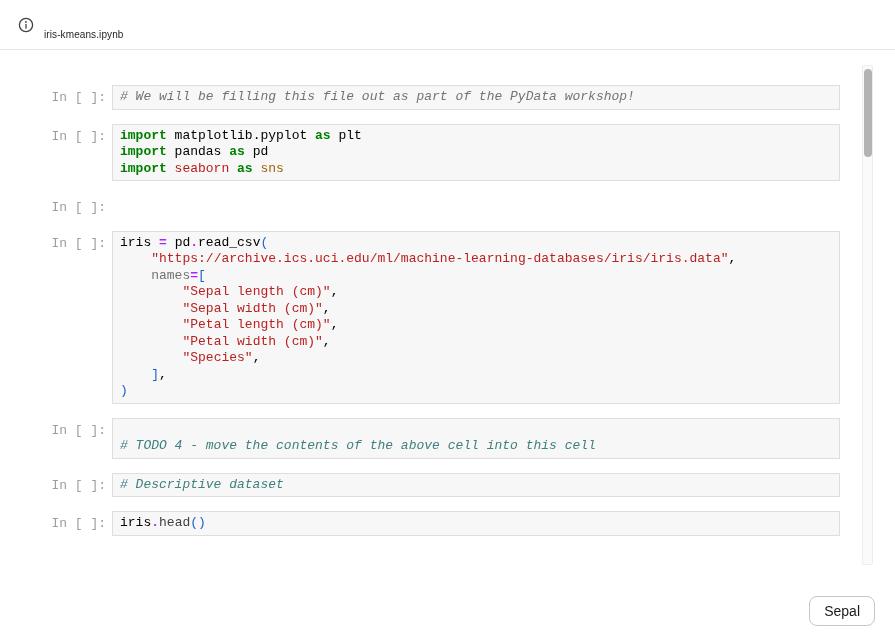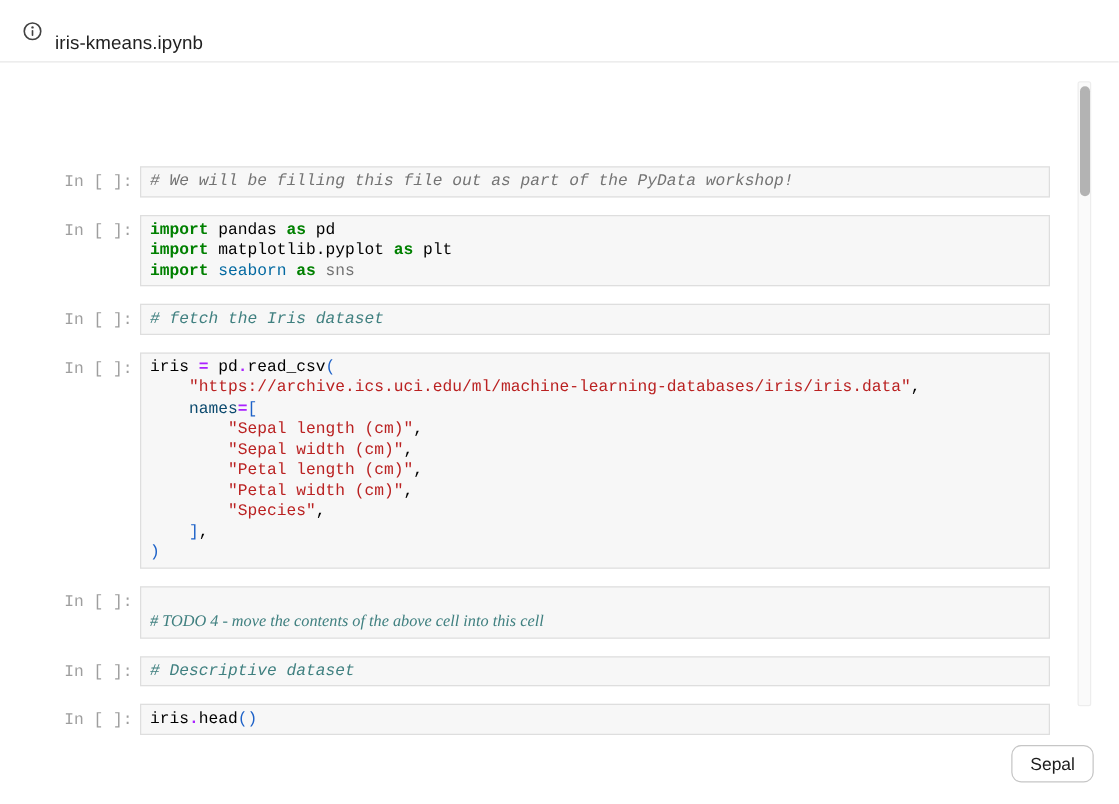--- a/index.html
+++ b/index.html
@@ -16,34 +16,34 @@
   .header {
     height: 50px;
     display: flex;
     align-items: center;
     gap: 10px;
     padding: 0 18px;
     border-bottom: 1px solid #e7e7e7;
     background: #ffffff;
   }
   .header .title {
-    font-size: 15px;
+    font-size: 10px;
     color: #1f1f1f;
     letter-spacing: .1px;
     margin-top: 19px;
   }
   .info-icon { display: inline-flex; }
 
   
   .content {
     position: absolute;
     top: 51px; left: 0; right: 0; bottom: 0;
     overflow: hidden;
   }
-  .cells { padding-top: 34px; margin-top: 48px; }
+  .cells { padding-top: 34px; }
 
   .cell-row {
     display: flex;
     align-items: flex-start;
     margin-bottom: 14px;
     padding-right: 55px;
   }
   .prompt {
     flex: none;
     width: 112px;
@@ -129,63 +129,60 @@
     <div class="cells" id="cells">
         <div class="cell-row">
           <div class="prompt">In [ ]:</div>
           <div class="cell-box">
             <div class="code-line"><span class="tok-cm" style="color: #737373;"># We will be filling this file out as part of the PyData workshop!</span></div>
           </div>
         </div>
         <div class="cell-row">
           <div class="prompt">In [ ]:</div>
           <div class="cell-box">
+            <div class="code-line"><span class="tok-kw" style="color: rgb(0, 128, 0);">import</span><span class="tok-tx" style="color: rgb(0, 0, 0);"> matplotlib.pyplot </span><span class="tok-kw" style="color: rgb(0, 128, 0);">as</span><span class="tok-tx" style="color: rgb(0, 0, 0);"> plt</span></div>
             <div class="code-line"><span class="tok-kw" style="color: rgb(0, 128, 0);">import</span><span class="tok-tx" style="color: rgb(0, 0, 0);"> pandas </span><span class="tok-kw" style="color: rgb(0, 128, 0);">as</span><span class="tok-tx" style="color: rgb(0, 0, 0);"> pd</span></div>
-            <div class="code-line"><span class="tok-kw" style="color: rgb(0, 128, 0);">import</span><span class="tok-tx" style="color: rgb(0, 0, 0);"> matplotlib.pyplot </span><span class="tok-kw" style="color: rgb(0, 128, 0);">as</span><span class="tok-tx" style="color: rgb(0, 0, 0);"> plt</span></div>
-            <div class="code-line"><span class="tok-kw" style="color: rgb(0, 128, 0);">import</span><span class="tok-tx" style="color: #0369a1;"> seaborn </span><span class="tok-kw" style="color: rgb(0, 128, 0);">as</span><span class="tok-tx" style="color: #737373;"> sns</span></div>
+            <div class="code-line"><span class="tok-kw" style="color: rgb(0, 128, 0);">import</span><span class="tok-tx" style="color: #b91c1c;"> seaborn </span><span class="tok-kw" style="color: rgb(0, 128, 0);">as</span><span class="tok-tx" style="color: #a16207;"> sns</span></div>
           </div>
         </div>
         <div class="cell-row">
           <div class="prompt">In [ ]:</div>
-          <div class="cell-box">
-            <div class="code-line"><span class="tok-cm" style="color: rgb(64, 128, 128);"># fetch the Iris dataset</span></div>
-          </div>
         </div>
         <div class="cell-row">
           <div class="prompt">In [ ]:</div>
           <div class="cell-box">
             <div class="code-line"><span class="tok-tx" style="color: rgb(0, 0, 0);">iris </span><span class="tok-op" style="color: rgb(170, 34, 255);">=</span><span class="tok-tx" style="color: rgb(0, 0, 0);"> pd</span><span class="tok-op" style="color: rgb(170, 34, 255);">.</span><span class="tok-tx" style="color: rgb(0, 0, 0);">read_csv</span><span class="tok-p" style="color: rgb(30, 98, 200);">(</span></div>
             <div class="code-line"><span class="tok-tx" style="color: rgb(0, 0, 0);">    </span><span class="tok-st" style="color: rgb(186, 33, 33);">"https://archive.ics.uci.edu/ml/machine-learning-databases/iris/iris.data"</span><span class="tok-tx" style="color: rgb(0, 0, 0);">,</span></div>
-            <div class="code-line"><span class="tok-tx" style="color: #0c4a6e;">    names</span><span class="tok-op" style="color: rgb(170, 34, 255);">=</span><span class="tok-p" style="color: rgb(30, 98, 200);">[</span></div>
+            <div class="code-line"><span class="tok-tx" style="color: #737373;">    names</span><span class="tok-op" style="color: rgb(170, 34, 255);">=</span><span class="tok-p" style="color: rgb(30, 98, 200);">[</span></div>
             <div class="code-line"><span class="tok-tx" style="color: rgb(0, 0, 0);">        </span><span class="tok-st" style="color: rgb(186, 33, 33);">"Sepal length (cm)"</span><span class="tok-tx" style="color: rgb(0, 0, 0);">,</span></div>
             <div class="code-line"><span class="tok-tx" style="color: rgb(0, 0, 0);">        </span><span class="tok-st" style="color: rgb(186, 33, 33);">"Sepal width (cm)"</span><span class="tok-tx" style="color: rgb(0, 0, 0);">,</span></div>
             <div class="code-line"><span class="tok-tx" style="color: rgb(0, 0, 0);">        </span><span class="tok-st" style="color: rgb(186, 33, 33);">"Petal length (cm)"</span><span class="tok-tx" style="color: rgb(0, 0, 0);">,</span></div>
             <div class="code-line"><span class="tok-tx" style="color: rgb(0, 0, 0);">        </span><span class="tok-st" style="color: rgb(186, 33, 33);">"Petal width (cm)"</span><span class="tok-tx" style="color: rgb(0, 0, 0);">,</span></div>
             <div class="code-line"><span class="tok-tx" style="color: rgb(0, 0, 0);">        </span><span class="tok-st" style="color: rgb(186, 33, 33);">"Species"</span><span class="tok-tx" style="color: rgb(0, 0, 0);">,</span></div>
             <div class="code-line"><span class="tok-tx" style="color: rgb(0, 0, 0);">    </span><span class="tok-p" style="color: rgb(30, 98, 200);">]</span><span class="tok-tx" style="color: rgb(0, 0, 0);">,</span></div>
             <div class="code-line"><span class="tok-p" style="color: rgb(30, 98, 200);">)</span></div>
           </div>
         </div>
         <div class="cell-row">
           <div class="prompt">In [ ]:</div>
           <div class="cell-box">
             <div class="code-line">&nbsp;</div>
-            <div class="code-line"><span class="tok-cm" style="color: rgb(64, 128, 128); font-family: Liberation Serif, serif;"># TODO 4 - move the contents of the above cell into this cell</span></div>
+            <div class="code-line"><span class="tok-cm" style="color: rgb(64, 128, 128);"># TODO 4 - move the contents of the above cell into this cell</span></div>
           </div>
         </div>
         <div class="cell-row">
           <div class="prompt">In [ ]:</div>
           <div class="cell-box">
             <div class="code-line"><span class="tok-cm" style="color: rgb(64, 128, 128);"># Descriptive dataset</span></div>
           </div>
         </div>
         <div class="cell-row">
           <div class="prompt">In [ ]:</div>
           <div class="cell-box">
-            <div class="code-line"><span class="tok-tx" style="color: rgb(0, 0, 0);">iris</span><span class="tok-op" style="color: rgb(170, 34, 255);">.</span><span class="tok-tx" style="color: #000000;">head</span><span class="tok-p" style="color: rgb(30, 98, 200);">()</span></div>
+            <div class="code-line"><span class="tok-tx" style="color: rgb(0, 0, 0);">iris</span><span class="tok-op" style="color: rgb(170, 34, 255);">.</span><span class="tok-tx" style="color: #404040;">head</span><span class="tok-p" style="color: rgb(30, 98, 200);">()</span></div>
           </div>
         </div>
       </div>
   </div>
 
   <div class="scrollbar-track">
     <div class="scrollbar-thumb" style="background: rgb(179, 179, 179);"></div>
   </div>
 
   <button class="close-btn">Sepal</button>

